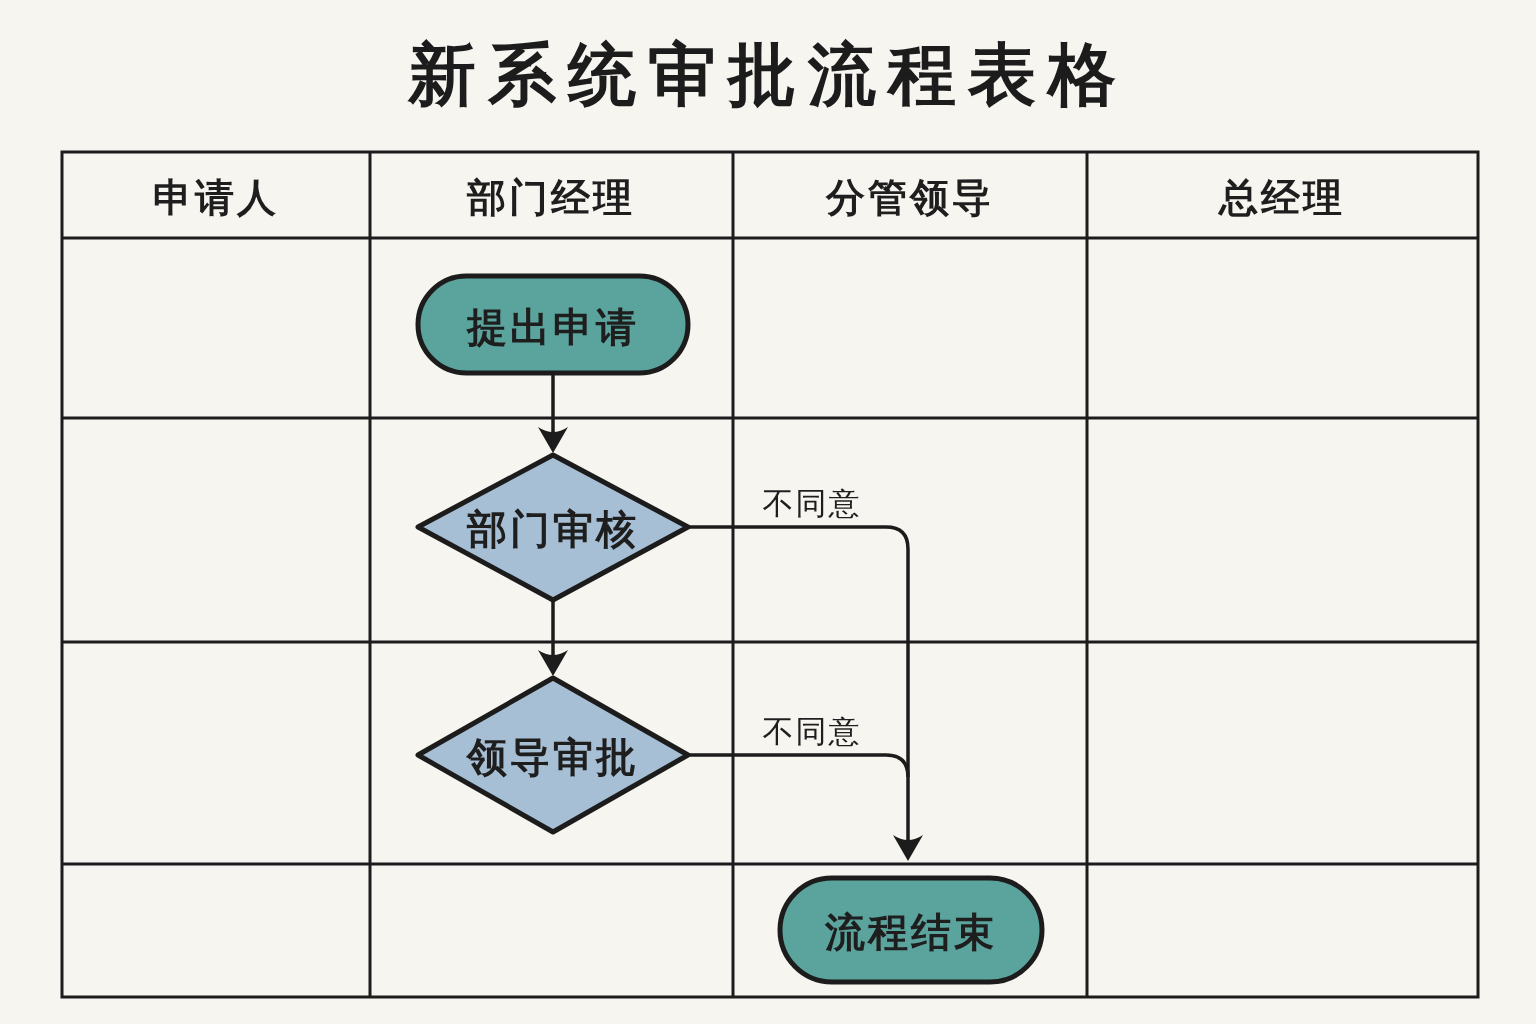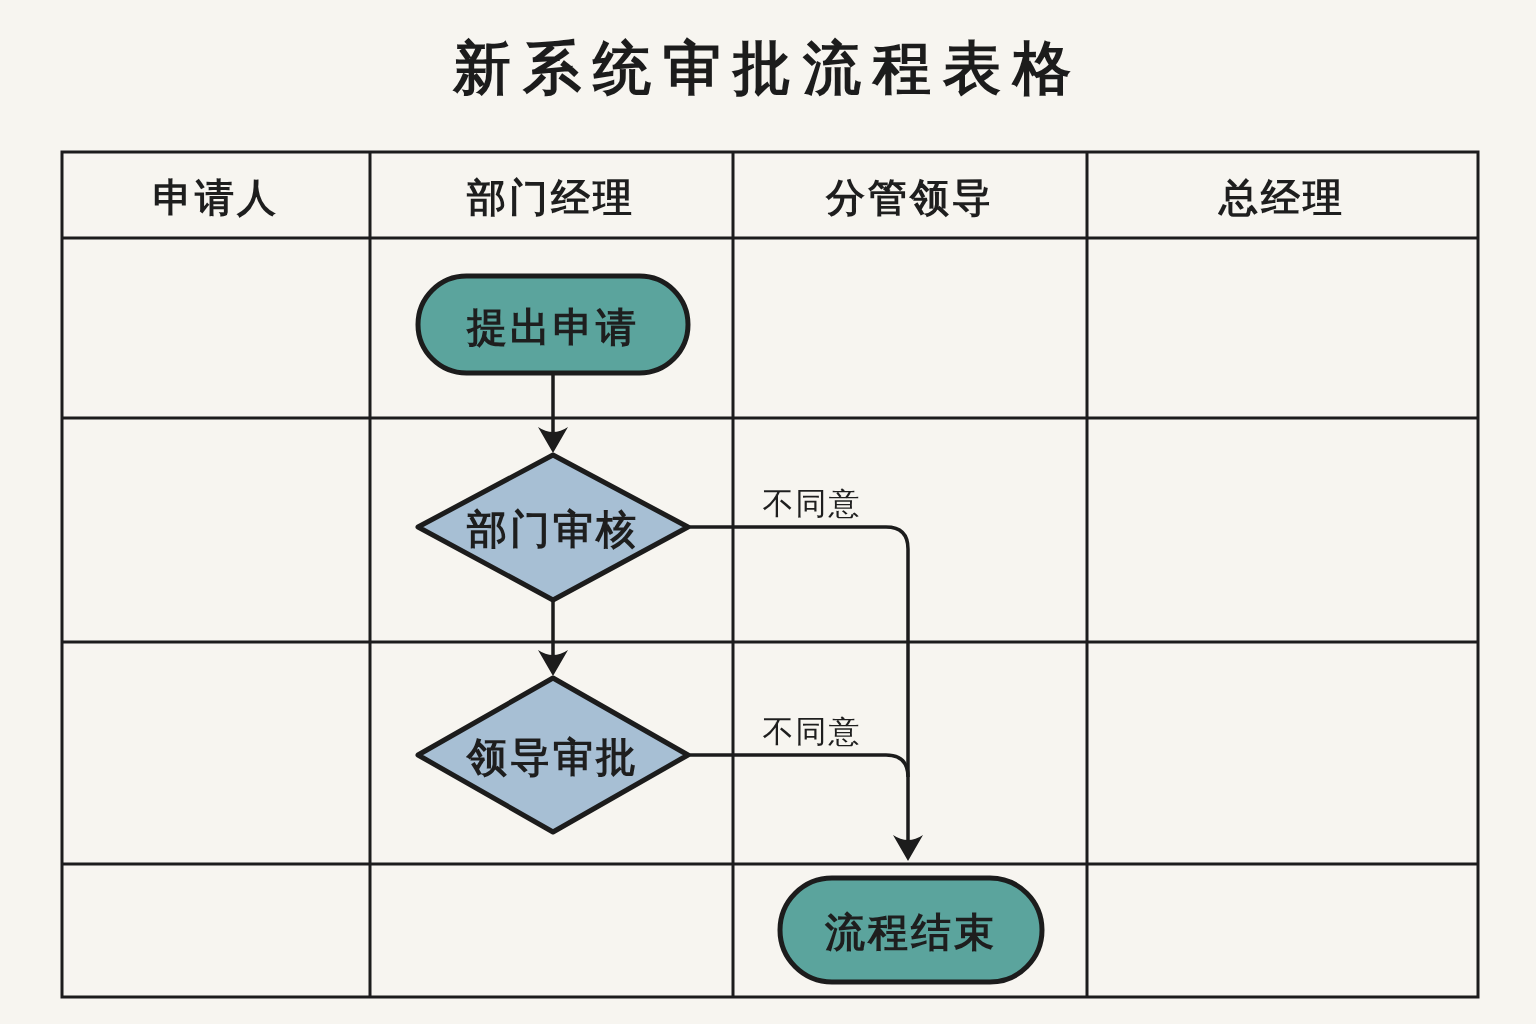--- a/index.html
+++ b/index.html
@@ -13,21 +13,21 @@
     overflow: hidden;
     font-family: "Liberation Sans", "DejaVu Sans", sans-serif;
     position: relative;
   }
   .page-title {
     position: absolute;
     top: 30px;
     left: 0;
     width: 1536px;
     text-align: center;
-    font-size: 58px;
+    font-size: 68px;
     font-weight: 800;
     letter-spacing: 12px;
     color: #1c1c1c;
     white-space: nowrap;
   }
   svg.diagram {
     position: absolute;
     left: 0;
     top: 0;
   }

